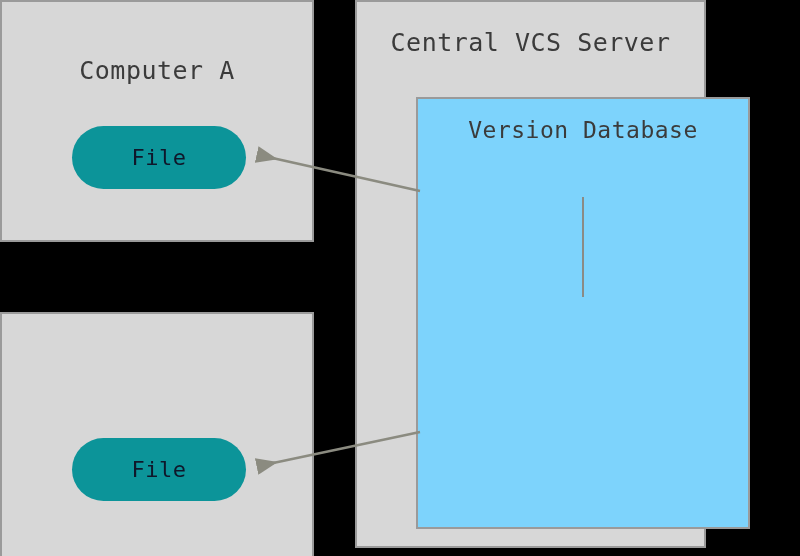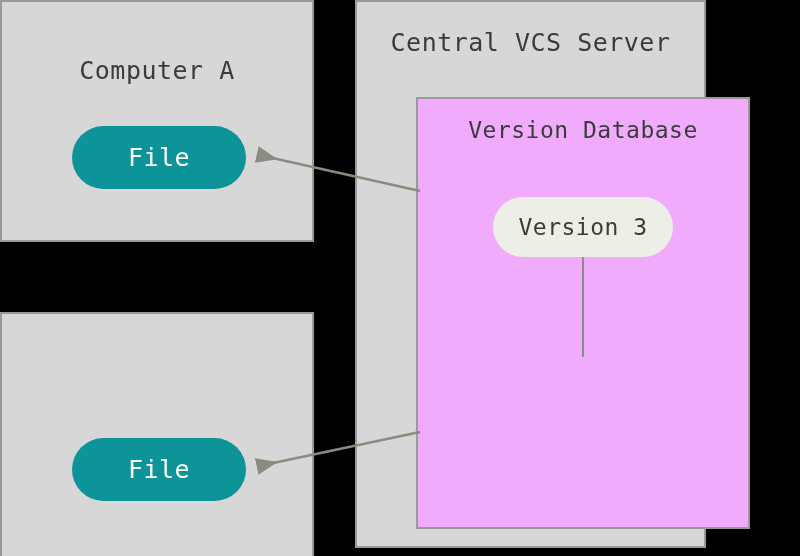--- a/index.html
+++ b/index.html
@@ -42,39 +42,39 @@
   #panel-computer-b .panel-title { top: 54px; }
   #panel-server .panel-title     { top: 26px; }
 
   
   .file-pill {
     position: absolute;
     width: 174px;
     height: 63px;
     border-radius: 32px;
     background: #0c9499;
-    color: #ffffff;
+    color: #0f172a;
     display: flex;
     align-items: center;
     justify-content: center;
-    font-size: 25px;
+    font-size: 22px;
     letter-spacing: 0.5px;
     box-sizing: border-box;
   }
   #panel-computer-a .file-pill { left: 70px; top: 124px; }
   #panel-computer-b .file-pill { left: 70px; top: 124px; }
 
   
   #version-database {
     position: absolute;
     left: 59px;     
     top: 95px;
     width: 334px;   
     height: 432px;  
-    background: #f0abfc;
+    background: #7dd3fc;
     border: 2px solid #9a9a9a;
     box-sizing: border-box;
   }
   #version-database .db-title {
     position: absolute;
     left: 0;
     top: 18px;
     width: 100%;
     text-align: center;
     color: #3b3b3b;
@@ -135,21 +135,20 @@
     <div class="file-pill">File</div>
   </div>
 
   <div class="panel" id="panel-server">
     <div class="panel-title">Central VCS Server</div>
 
     <div id="version-database">
       <div class="db-title">Version Database</div>
 
       <div class="version-stack">
-        <div class="version-node">Version 3</div>
         <div class="version-link"></div>
         <div class="version-link"></div>
       </div>
     </div>
   </div>
 
   <svg id="arrow-layer" viewBox="0 0 800 556" xmlns="http://www.w3.org/2000/svg">
     <defs>
       <marker id="arrowhead" markerWidth="9" markerHeight="7" refX="8" refY="3.5" orient="auto" markerUnits="strokeWidth">
         <polygon points="9 0, 9 7, 0 3.5" fill="#8b8b80"></polygon>

